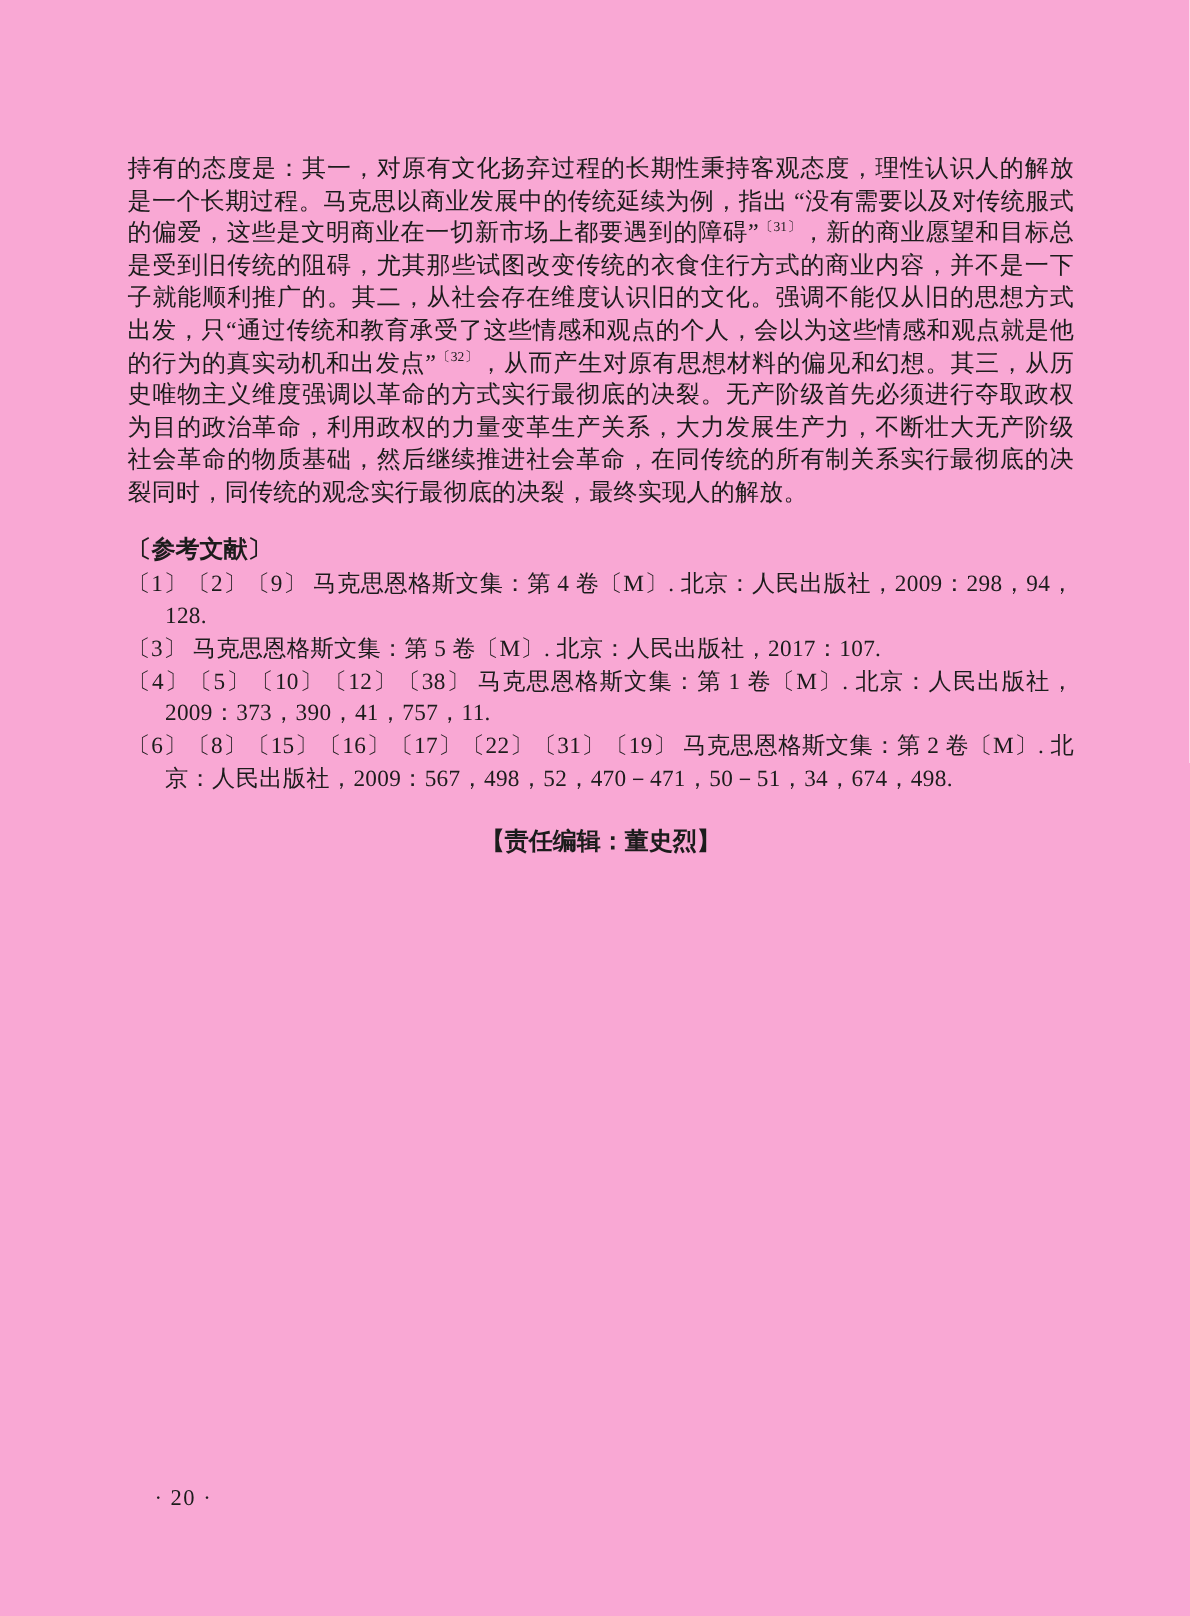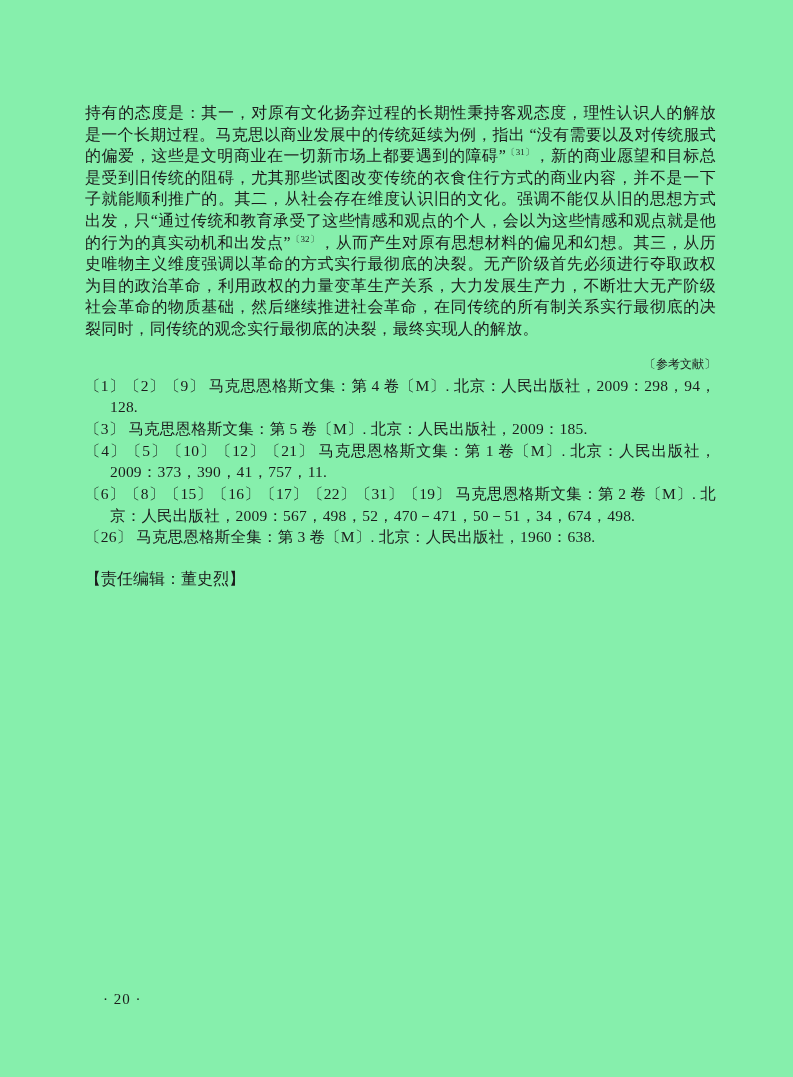--- a/index.html
+++ b/index.html
@@ -1,20 +1,20 @@
 <!DOCTYPE html>
 <html lang="zh"><head>
 <meta charset="utf-8">
 <style>
   html, body { margin: 0; padding: 0; background: #ffffff; }
   .page {
     position: relative;
     width: 793px;
     height: 1077px;
-    background: #86efac;
+    background: #f9a8d4;
     color: #1c1c1c;
     font-family: "Liberation Serif", "DejaVu Serif", serif;
     overflow: hidden;
   }
   .content {
     position: absolute;
     left: 85px;
     top: 86px;
     width: 631px;
   }
@@ -26,41 +26,41 @@
     letter-spacing: 0.2px;
   }
   sup.cite {
     font-size: 9px;
     line-height: 0;
     vertical-align: super;
     letter-spacing: 0;
   }
   .ref-heading {
     margin: 11px 0 2px 0;
-    text-align: right;
-    font-size: 12px;
-    font-weight: 400;
+    text-align: left;
+    font-size: 16px;
+    font-weight: 700;
     font-family: "Liberation Sans", "DejaVu Sans", sans-serif;
   }
   .ref-list { margin: 0; font-family: Liberation Serif, serif; }
   .ref-item {
     margin: 0;
     font-size: 15.5px;
     line-height: 21.7px;
     text-align: justify;
     text-justify: inter-character;
     padding-left: 25px;
     text-indent: -25px;
     letter-spacing: 0.2px;
   }
   .editor-line {
     margin-top: 21px;
-    text-align: left;
+    text-align: center;
     font-size: 16px;
-    font-weight: 400;
+    font-weight: 700;
     font-family: "Liberation Sans", "DejaVu Sans", sans-serif;
   }
   .page-number {
     position: absolute;
     left: 103px;
     top: 991px;
     font-size: 15px;
     letter-spacing: 1px;
   }
 </style>
@@ -69,24 +69,23 @@
 
 <div class="page">
   <div class="content">
 
     <p class="body-text"><span>持有的态度是：其一，对原有文化扬弃过程的长期性秉持客观态度，理性认识人的解放是一个长期过程。马克思以商业发展中的传统延续为例，指出 “没有需要以及对传统服式的偏爱，这些是文明商业在一切新市场上都要遇到的障碍”</span><sup class="cite">〔31〕</sup><span>，新的商业愿望和目标总是受到旧传统的阻碍，尤其那些试图改变传统的衣食住行方式的商业内容，并不是一下子就能顺利推广的。其二，从社会存在维度认识旧的文化。强调不能仅从旧的思想方式出发，只“通过传统和教育承受了这些情感和观点的个人，会以为这些情感和观点就是他的行为的真实动机和出发点”</span><sup class="cite">〔32〕</sup><span>，从而产生对原有思想材料的偏见和幻想。其三，从历史唯物主义维度强调以革命的方式实行最彻底的决裂。无产阶级首先必须进行夺取政权为目的政治革命，利用政权的力量变革生产关系，大力发展生产力，不断壮大无产阶级社会革命的物质基础，然后继续推进社会革命，在同传统的所有制关系实行最彻底的决裂同时，同传统的观念实行最彻底的决裂，最终实现人的解放。</span></p>
 
     <h3 class="ref-heading">〔参考文献〕</h3>
 
     <div class="ref-list">
       <p class="ref-item">〔1〕〔2〕〔9〕 马克思恩格斯文集：第 4 卷〔M〕. 北京：人民出版社，2009：298，94，128.</p>
-      <p class="ref-item">〔3〕 马克思恩格斯文集：第 5 卷〔M〕. 北京：人民出版社，2009：185.</p>
-      <p class="ref-item">〔4〕〔5〕〔10〕〔12〕〔21〕 马克思恩格斯文集：第 1 卷〔M〕. 北京：人民出版社，2009：373，390，41，757，11.</p>
+      <p class="ref-item">〔3〕 马克思恩格斯文集：第 5 卷〔M〕. 北京：人民出版社，2017：107.</p>
+      <p class="ref-item">〔4〕〔5〕〔10〕〔12〕〔38〕 马克思恩格斯文集：第 1 卷〔M〕. 北京：人民出版社，2009：373，390，41，757，11.</p>
       <p class="ref-item">〔6〕〔8〕〔15〕〔16〕〔17〕〔22〕〔31〕〔19〕 马克思恩格斯文集：第 2 卷〔M〕. 北京：人民出版社，2009：567，498，52，470－471，50－51，34，674，498.</p>
-      <p class="ref-item">〔26〕 马克思恩格斯全集：第 3 卷〔M〕. 北京：人民出版社，1960：638.</p>
     </div>
 
     <div class="editor-line">【责任编辑：董史烈】</div>
 
   </div>
 
   <div class="page-number">· 20 ·</div>
 </div>
 
 </body></html>

